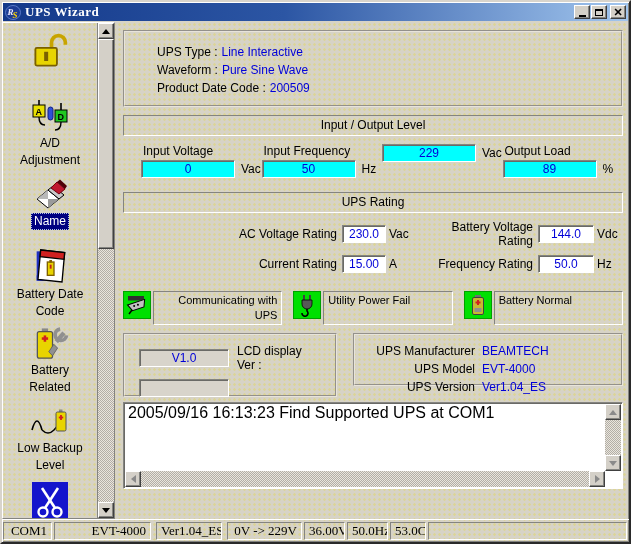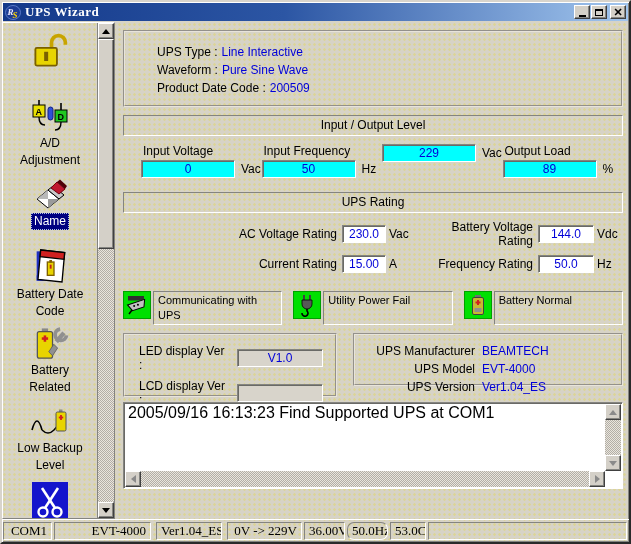--- a/index.html
+++ b/index.html
@@ -112,21 +112,21 @@
   .rating-row{display:flex;margin-bottom:7px;}
   .rating-pair{display:flex;align-items:center;}
   .rating-pair.left{width:292px;}
   .rating-pair.right{flex:1;}
   .rating-label{text-align:right;padding-right:5px;flex:1;}
   .rating-field{height:18px;background:#fff;}
   .rf-narrow{width:44px;}
   .rf-wide{width:56px;}
   .rating-unit{margin-left:3px;width:26px;}
   
-  .status-row{display:flex;gap:11px;height:34px;margin:7px 0 8px;flex:0 0 auto;}
+  .status-row{display:flex;gap:11px;height:34px;margin:7px 0 8px;flex:0 0 auto;text-align:right;}
   .indicator{flex:1;display:flex;align-items:flex-start;}
   .ind-icon{
     flex:0 0 28px;height:28px;background:#00e000;border:1px solid #00a000;
     display:flex;align-items:center;justify-content:center;
   }
   .ind-box{flex:1;height:34px;margin-left:2px;padding:1px 4px;font-size:11px;line-height:15px;display:flex;align-items:flex-start;}
   .ind-box span{align-self:flex-start;}
   
   .panels-row{display:flex;gap:16px;margin-bottom:5px;flex:0 0 auto;align-items:flex-start;}
   .led-panel{width:214px;height:64px;padding:9px 12px 0 14px;display:grid;grid-template-columns:auto 86px;row-gap:7px;column-gap:8px;align-items:center;}
@@ -146,21 +146,21 @@
     flex:0 0 23px;display:flex;align-items:center;gap:2px;padding:2px 2px 2px 1px;
     border-top:1px solid #fff;
     font-family:"Liberation Serif",serif;font-size:13px;
   }
   .sb-cell{height:18px;line-height:16px;padding:0 4px;white-space:nowrap;overflow:hidden;text-align:right;}
   .c1{flex:0 0 49px;}
   .c2{flex:0 0 97px;}
   .c3{flex:0 0 66px;margin-left:3px;}
   .c4{flex:0 0 75px;margin-left:3px;text-align:right;}
   .c5{flex:0 0 41px;}
-  .c6{flex:0 0 41px;border-radius:7px;}
+  .c6{flex:0 0 41px;}
   .c7{flex:0 0 36px;}
   .c8{flex:1;}
 </style>
 </head>
 <body>
 
 <div class="window">
 
   <div class="titlebar">
     <svg class="app-icon" viewBox="0 0 16 15">
@@ -396,21 +396,20 @@
             </svg>
           </div>
           <div class="ind-box sunken">
               <span>Battery Normal</span>
             </div>
         </div>
       </div>
 
       <div class="panels-row">
         <div class="led-panel etched">
-          <span>LED display Ver :</span>
           <div class="field led-field">V1.0</div>
           <span>LCD display Ver :</span>
           <div class="field led-field"></div>
         </div>
         <div class="ups-panel etched">
           <span class="ups-label">UPS Manufacturer</span>
           <span class="blue">BEAMTECH</span>
           <span class="ups-label">UPS Model</span>
           <span class="blue">EVT-4000</span>
           <span class="ups-label">UPS Version</span>

